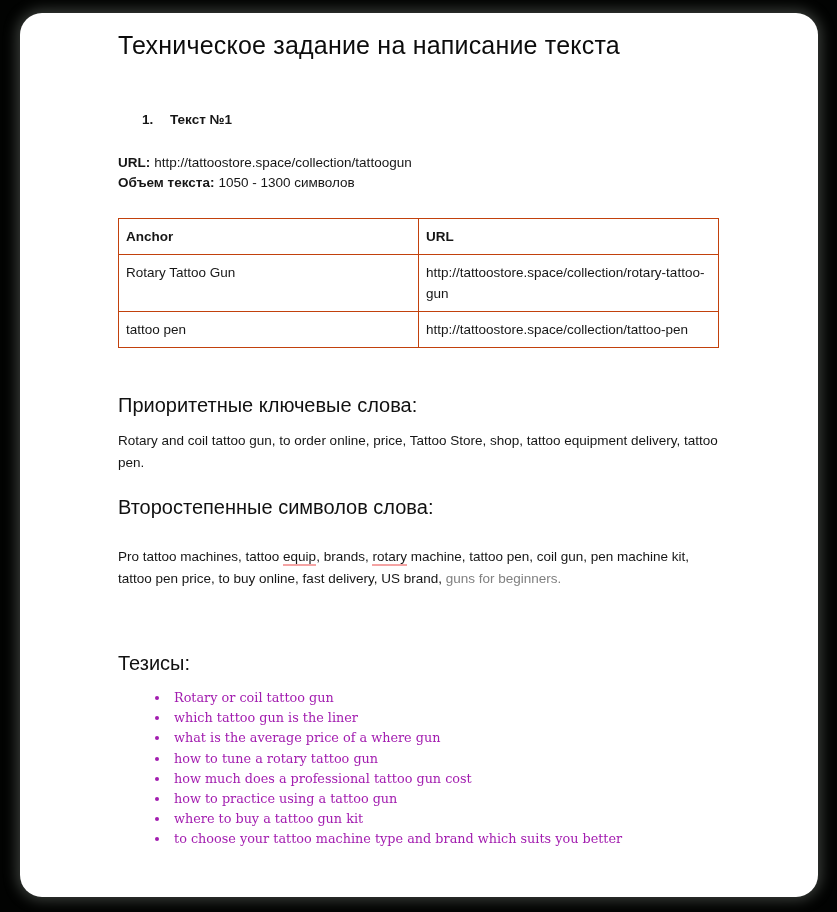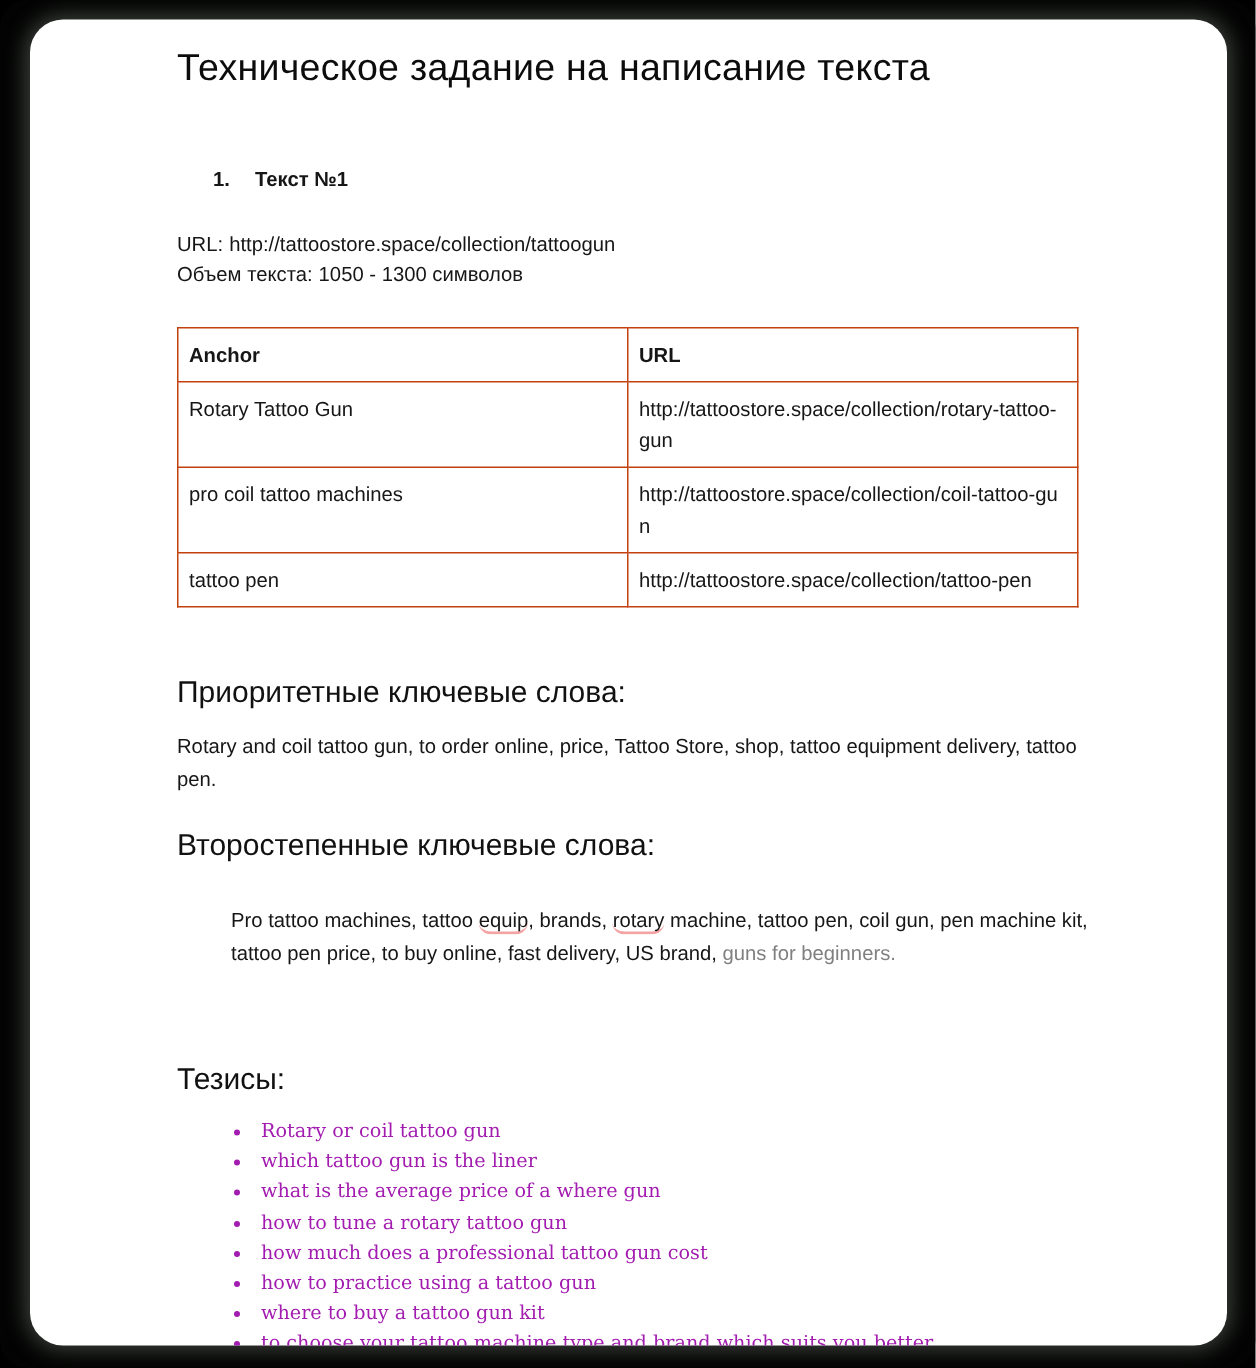--- a/index.html
+++ b/index.html
@@ -1,15 +1,15 @@
 <!DOCTYPE html>
 <html><head>
 <meta charset="utf-8">
 <style>
-  * { box-sizing: border-box; border-radius: 18px; }
+  * { box-sizing: border-box; }
   html, body { margin: 0; padding: 0; }
   body {
     width: 837px; height: 912px;
     background: #000;
     font-family: "Liberation Sans", sans-serif;
   }
   .frame {
     width: 837px; height: 912px;
     padding: 13px 19px 15px 20px;
     background: #020302;
@@ -33,21 +33,21 @@
   }
   .section-item {
     margin-top: 52px;
     font-size: 13.5px;
     font-weight: 700;
     line-height: 15px;
     display: flex;
   }
   .section-item .num { margin-left: 24px; width: 28px; }
   .meta { margin-top: 26px; font-size: 13.5px; line-height: 20px; }
-  .meta b { font-weight: 400; }
+  .meta b { font-weight: 700; }
   .meta .val { margin-left: 4px; font-weight: 400; text-align: center; }
   table.links {
     margin-top: 25px;
     border-collapse: collapse;
     width: 600px;
     table-layout: fixed;
     font-size: 13.5px;
   }
   table.links th, table.links td {
     border: 1px solid #c2410c;
@@ -73,21 +73,21 @@
   }
   h2.kw-heading.secondary { margin-top: 22px; }
   h2.kw-heading.theses { margin-top: 62px; }
   p.kw-text {
     margin: 0;
     margin-top: 13px;
     width: 600px;
     font-size: 13.5px;
     line-height: 22px;
   }
-  p.kw-text.secondary { margin-top: 27px; margin-left: 36px; }
+  p.kw-text.secondary { margin-top: 27px; }
   .misspelled { border-bottom: 2px solid #f4a3a3; }
   .muted { color: #808080; }
   ul.theses-list {
     margin: 13px 0 0 0;
     padding-left: 52px;
     font-family: "DejaVu Serif", serif;
     font-size: 12.8px;
     line-height: 20.2px;
     color: #a21caf;
   }
@@ -120,35 +120,31 @@
         <tr>
           <th>Anchor</th>
           <th>URL</th>
         </tr>
       </thead>
       <tbody>
         <tr class="row-tall">
           <td>Rotary Tattoo Gun</td>
           <td class="url-cell">http://tattoostore.space/collection/rotary-tattoo-gun</td>
         </tr>
-        <tr class="row-mid">
-          <td>pro coil tattoo machines</td>
-          <td class="url-cell">http://tattoostore.space/collection/coil-tattoo-gun</td>
-        </tr>
         <tr class="row-short">
           <td>tattoo pen</td>
           <td class="url-cell">http://tattoostore.space/collection/tattoo-pen</td>
         </tr>
       </tbody>
     </table>
 
     <h2 class="kw-heading">Приоритетные ключевые слова:</h2>
     <p class="kw-text">Rotary and coil tattoo gun, to order online, price, Tattoo Store, shop, tattoo equipment delivery, tattoo pen.</p>
 
-    <h2 class="kw-heading secondary">Второстепенные ключевые слова:</h2>
+    <h2 class="kw-heading secondary">Второстепенные символов слова:</h2>
     <p class="kw-text secondary"><span>Pro tattoo machines, tattoo </span><span class="misspelled">equip</span><span>, brands, </span><span class="misspelled">rotary</span><span> machine, tattoo pen, coil gun, pen machine kit, tattoo pen price, to buy online, fast delivery, US brand, </span><span class="muted">guns for beginners.</span></p>
 
     <h2 class="kw-heading theses">Тезисы:</h2>
     <ul class="theses-list">
       <li>Rotary or coil tattoo gun</li>
       <li>which tattoo gun is the liner</li>
       <li>what is the average price of a where gun</li>
       <li>how to tune a rotary tattoo gun</li>
       <li>how much does a professional tattoo gun cost</li>
       <li>how to practice using a tattoo gun</li>

